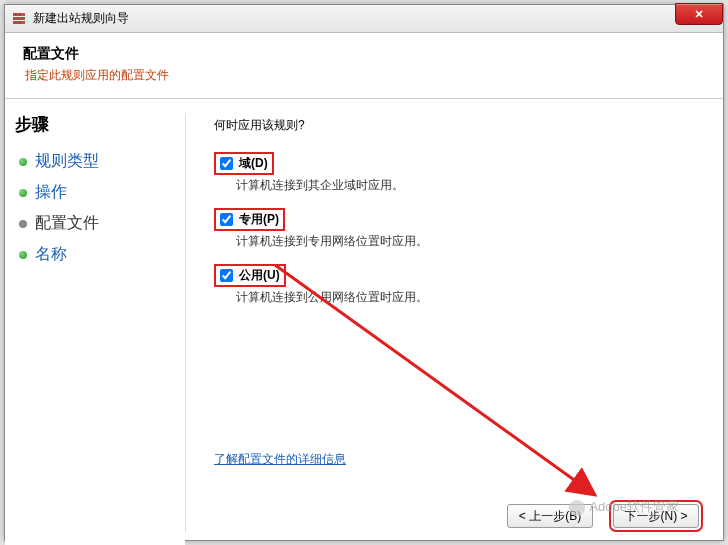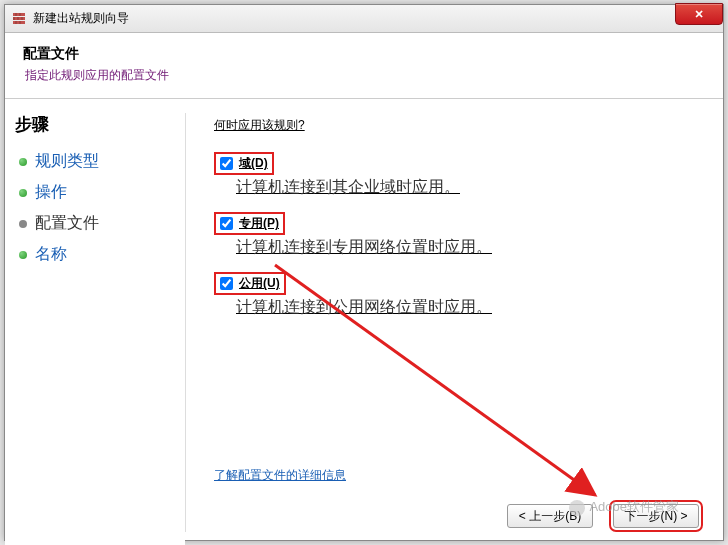--- a/index.html
+++ b/index.html
@@ -4,38 +4,38 @@
 <style>
 * { margin: 0; padding: 0; box-sizing: border-box; font-family: "Microsoft YaHei", "SimSun", sans-serif; }
 body { background: #e8e8e8; width: 728px; height: 545px; position: relative; overflow: hidden; }
 .window { position: absolute; left: 4px; top: 4px; width: 720px; height: 537px; background: #fff; border: 1px solid #888; box-shadow: 0 0 8px rgba(0,0,0,.3); }
 .titlebar { height: 28px; background: linear-gradient(#f5f5f5,#e5e5e5); border-bottom: 1px solid #bbb; display: flex; align-items: center; padding: 0 6px; font-size: 12px; position: relative; }
 .titlebar .icon { width: 16px; height: 16px; margin-right: 6px; }
 .titlebar .icon svg { width: 16px; height: 16px; }
 .close-btn { position: absolute; right: 0; top: -2px; width: 48px; height: 22px; background: linear-gradient(#e04b3f,#c8171e); border: 1px solid #8a1016; border-radius: 0 0 4px 4px; display: flex; align-items: center; justify-content: center; color: #fff; font-size: 11px; font-weight: bold; box-shadow: inset 0 1px 0 rgba(255,255,255,.3); }
 .header { padding: 12px 18px 14px; background: #fff; border-bottom: 1px solid #ccc; }
 .header h1 { font-size: 14px; font-weight: bold; color: #000; margin-bottom: 4px; }
-.header p { font-size: 12px; color: #701a75; padding-left: 2px; }
+.header p { font-size: 12px; color: #c2410c; padding-left: 2px; }
 .body { display: flex; height: calc(100% - 28px - 60px); }
 .sidebar { width: 180px; background: #fff; padding: 14px 10px; }
 .sidebar h3 { font-size: 17px; font-weight: bold; margin-bottom: 10px; }
 .step { display: flex; align-items: center; font-size: 16px; padding: 5px 4px; cursor: pointer; }
 .step .bullet { width: 8px; height: 8px; margin-right: 8px; }
 .step.done .bullet { background: radial-gradient(circle at 30% 30%, #7fd47f, #2a9a2a); border-radius: 50%; }
 .step.current .bullet { background: #888; border-radius: 50%; }
 .step a { color: #1a5fb4; text-decoration: none; }
 .step.current a { color: #333; }
 .divider { width: 1px; background: #ddd; margin: 14px 0; }
-.content { flex: 1; padding: 18px 28px 14px 28px; position: relative; display: flex; flex-direction: column; text-decoration: underline; }
+.content { flex: 1; padding: 18px 28px 30px 28px; position: relative; display: flex; flex-direction: column; }
 .prompt { font-size: 12px; margin-bottom: 18px; }
 .option { margin-bottom: 14px; }
 .option .row { display: flex; align-items: flex-start; font-size: 12px; }
 .option .row input { margin-right: 6px; }
 .option .row label { font-weight: bold; }
-.option .desc { font-size: 16px; color: #333; margin-left: 22px; margin-top: 2px; }
+.option .desc { font-size: 12px; color: #333; margin-left: 22px; margin-top: 2px; }
 .highlight { border: 2px solid #e02020; padding: 1px 4px; display: inline-flex; align-items: center; }
 .learn-more { font-size: 12px; color: #1a5fb4; text-decoration: underline; cursor: pointer; margin-top: auto; margin-bottom: 48px; }
 .buttons { position: absolute; right: 24px; bottom: 18px; display: flex; gap: 20px; }
 .btn { min-width: 86px; height: 24px; font-size: 12px; background: linear-gradient(#fff,#e8e8e8); border: 1px solid #999; border-radius: 3px; display: flex; align-items: center; justify-content: center; cursor: pointer; padding: 0 10px; }
 .btn.highlight-btn { outline: 2px solid #e02020; outline-offset: 2px; }
 .btn.disabled { color: #999; }
 .arrow-overlay { position: absolute; pointer-events: none; }
 .watermark { position: absolute; right: 44px; bottom: 24px; font-size: 13px; color: #999; opacity: .7; white-space: nowrap; }
 .watermark .wlogo { display: inline-block; width: 16px; height: 16px; background: #ccc; border-radius: 50%; vertical-align: middle; margin-right: 4px; }
 </style>

